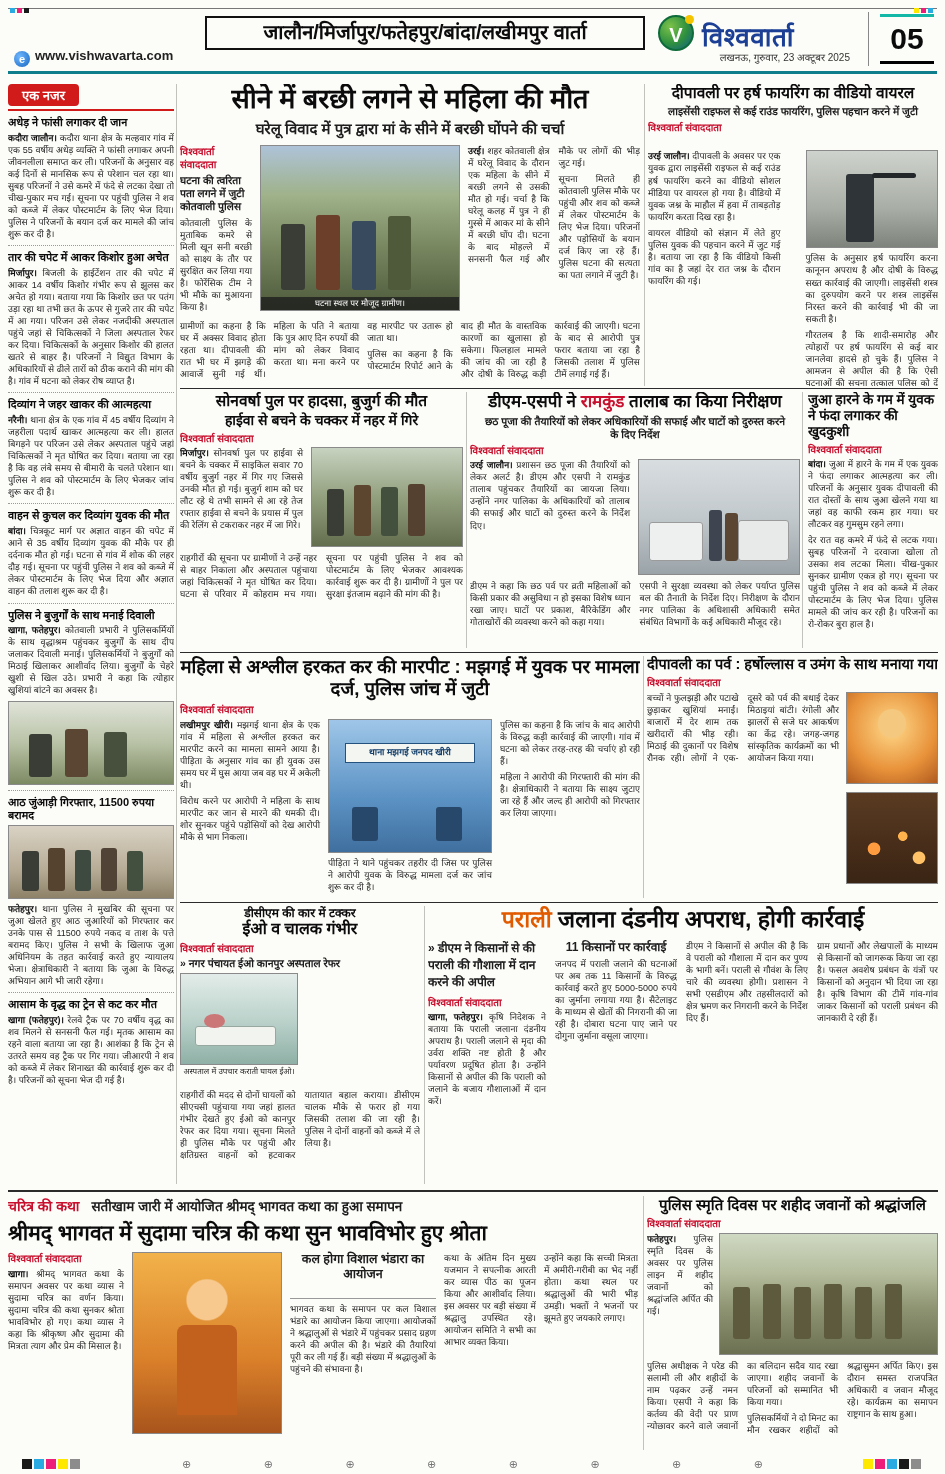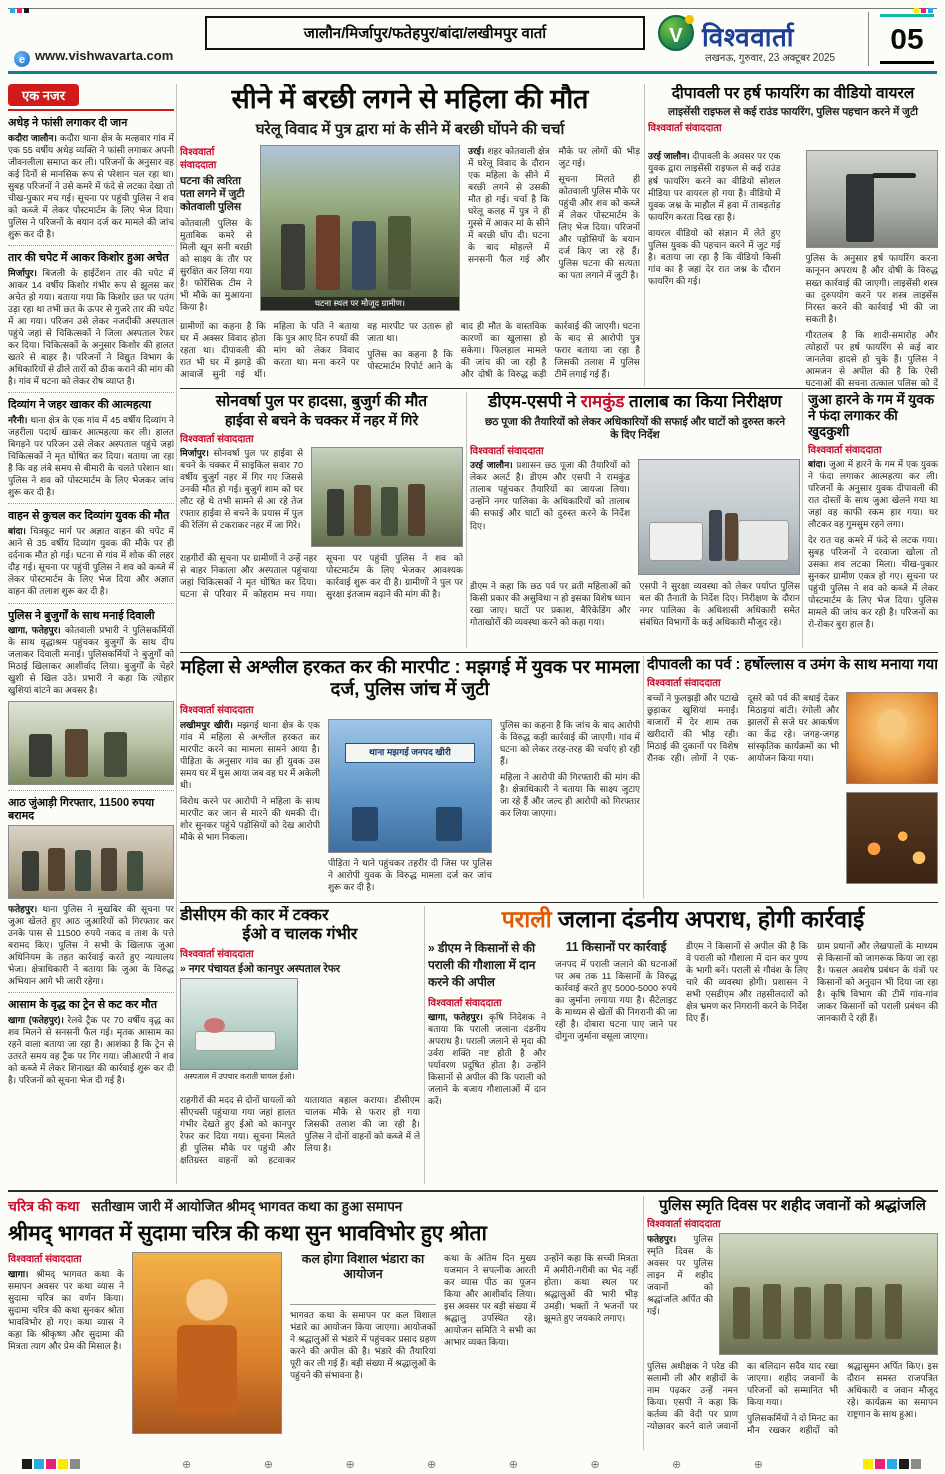--- a/index.html
+++ b/index.html
@@ -48,28 +48,28 @@
 <body>
 
 <div class="page">
 
   <div class="abs" style="left:8px;top:8px;width:929px;height:1px;background:#777;"></div>
   <div class="abs" style="left:10px;top:1px;"><span class="sq sq-c" style="width:5px;height:5px"></span><span class="sq sq-m" style="width:5px;height:5px"></span><span class="sq sq-k" style="width:5px;height:5px"></span></div>
   <div class="abs" style="right:10px;top:1px;"><span class="sq sq-y" style="width:5px;height:5px"></span><span class="sq sq-m" style="width:5px;height:5px"></span><span class="sq sq-c" style="width:5px;height:5px"></span></div>
 
   <header>
     <div class="abs" style="left:205px;top:16px;width:440px;height:34px;border:2px solid #111;display:flex;align-items:center;justify-content:center;">
-      <span class="hl" style="font-size:15px;">जालौन/मिर्जापुर/फतेहपुर/बांदा/लखीमपुर वार्ता</span>
+      <span class="hl" style="font-size:20px;">जालौन/मिर्जापुर/फतेहपुर/बांदा/लखीमपुर वार्ता</span>
     </div>
     <div class="abs logo-circle" style="left:658px;top:15px;">
       <span>V</span>
       <span class="logo-dot"></span>
     </div>
     <div class="abs masthead" style="left:702px;top:18px;">विश्ववार्ता</div>
-    <div class="abs" style="left:690px;top:50px;width:160px;text-align:center;font-size:10px;color:#333;">लखनऊ, गुरुवार, 23 अक्टूबर 2025</div>
+    <div class="abs" style="left:690px;top:50px;width:160px;text-align:right;font-size:10px;color:#333;">लखनऊ, गुरुवार, 23 अक्टूबर 2025</div>
     <div class="abs vrule" style="left:868px;top:12px;height:54px;background:#888;"></div>
     <div class="abs hl" style="left:880px;top:14px;width:54px;height:50px;border-top:3px solid #14b8a6;border-bottom:3px solid #000;font-size:30px;text-align:center;line-height:44px;">05</div>
     <div class="abs" style="left:14px;top:48px;font-size:13px;font-weight:bold;color:#222;">
       <span class="globe">e</span><span>www.vishwavarta.com</span>
     </div>
     <div class="abs" style="left:8px;top:71px;width:929px;height:3px;background:#0e7e8c;"></div>
   </header>
 
   <div class="abs vrule" style="left:176px;top:84px;height:1100px;"></div>
   <div class="abs vrule" style="left:644px;top:84px;height:302px;"></div>
@@ -292,21 +292,21 @@
       <div style="width:92px;flex:none;">
         <div class="photo" style="height:92px;background:radial-gradient(circle at 50% 38%,#ffd98a,#e8923a 60%,#b05a1f);">
           <div class="fig" style="left:34%;top:18%;width:32%;height:32%;background:#f4c87e;border-radius:50%;"></div>
         </div>
         <div class="photo" style="height:92px;margin-top:8px;background:radial-gradient(circle at 30% 62%,#ff9c3f 0 7%,transparent 8%),radial-gradient(circle at 62% 48%,#ffb34d 0 6%,transparent 7%),radial-gradient(circle at 80% 72%,#ffc266 0 6%,transparent 7%),linear-gradient(180deg,#5a3b22,#3a2414);"></div>
       </div>
     </div>
   </section>
 
   <section class="abs" style="left:180px;top:906px;width:240px;height:278px;overflow:hidden;">
-    <h3 class="hl" style="font-size:16px;text-align:left;">डीसीएम की कार में टक्कर</h3>
+    <h3 class="hl" style="font-size:12px;text-align:center;">डीसीएम की कार में टक्कर</h3>
     <div class="hl" style="font-size:16px;text-align:center;">ईओ व चालक गंभीर</div>
     <div class="byline" style="margin:3px 0 2px;">विश्ववार्ता संवाददाता</div>
     <div class="sub" style="font-size:10.5px;margin-bottom:3px;"><span>» </span><span>नगर पंचायत ईओ कानपुर अस्पताल रेफर</span></div>
     <div style="display:flex;gap:6px;height:112px;">
       <div style="width:118px;flex:none;">
         <div class="photo" style="height:92px;background:linear-gradient(180deg,#e3ece9,#bcd3cc 50%,#8fb0a6);">
           <div class="fig" style="left:12%;bottom:20%;width:70%;height:22%;background:#f2f4f0;border:1px solid #96a89f;"></div>
           <div class="fig" style="left:20%;bottom:40%;width:18%;height:16%;background:#c77;border-radius:50%;"></div>
         </div>
         <div class="bt" style="font-size:8px;text-align:center;margin-top:2px;">अस्पताल में उपचार कराती घायल ईओ।</div>
@@ -350,21 +350,21 @@
       <div style="width:116px;flex:none;">
         <div class="byline">विश्ववार्ता संवाददाता</div>
         <div class="bt" style="margin-top:3px;">
             <p><span class="dl">खागा।</span> <span>श्रीमद् भागवत कथा के समापन अवसर पर कथा व्यास ने सुदामा चरित्र का वर्णन किया। सुदामा चरित्र की कथा सुनकर श्रोता भावविभोर हो गए। कथा व्यास ने कहा कि श्रीकृष्ण और सुदामा की मित्रता त्याग और प्रेम की मिसाल है।</span></p>
           </div>
       </div>
       <div class="photo" style="width:150px;flex:none;height:182px;background:radial-gradient(circle at 50% 26%,#f7c98f 0 13%,transparent 14%),linear-gradient(180deg,#f2b24a,#d97f2a 60%,#a8541c);">
         <div class="fig" style="left:30%;top:40%;width:40%;height:50%;background:#c2611e;border-radius:8px 8px 0 0;"></div>
       </div>
       <div style="width:146px;flex:none;">
-        <div class="sub" style="font-size:12.5px;text-align:center;border-bottom:1px solid #999;padding-bottom:21px;margin-bottom:4px;">कल होगा विशाल भंडारा का आयोजन</div>
+        <div class="sub" style="font-size:12.5px;text-align:center;border-bottom:1px solid #999;padding-bottom:15px;margin-bottom:4px;">कल होगा विशाल भंडारा का आयोजन</div>
         <div class="bt">
             <p>भागवत कथा के समापन पर कल विशाल भंडारे का आयोजन किया जाएगा। आयोजकों ने श्रद्धालुओं से भंडारे में पहुंचकर प्रसाद ग्रहण करने की अपील की है। भंडारे की तैयारियां पूरी कर ली गई हैं। बड़ी संख्या में श्रद्धालुओं के पहुंचने की संभावना है।</p>
           </div>
       </div>
       <div class="bt" style="flex:1;">
         <p>कथा के अंतिम दिन मुख्य यजमान ने सपत्नीक आरती कर व्यास पीठ का पूजन किया और आशीर्वाद लिया। इस अवसर पर बड़ी संख्या में श्रद्धालु उपस्थित रहे। आयोजन समिति ने सभी का आभार व्यक्त किया।</p>
       </div>
       <div class="bt" style="width:94px;flex:none;">
         <p>उन्होंने कहा कि सच्ची मित्रता में अमीरी-गरीबी का भेद नहीं होता। कथा स्थल पर श्रद्धालुओं की भारी भीड़ उमड़ी। भक्तों ने भजनों पर झूमते हुए जयकारे लगाए।</p>
       </div>

